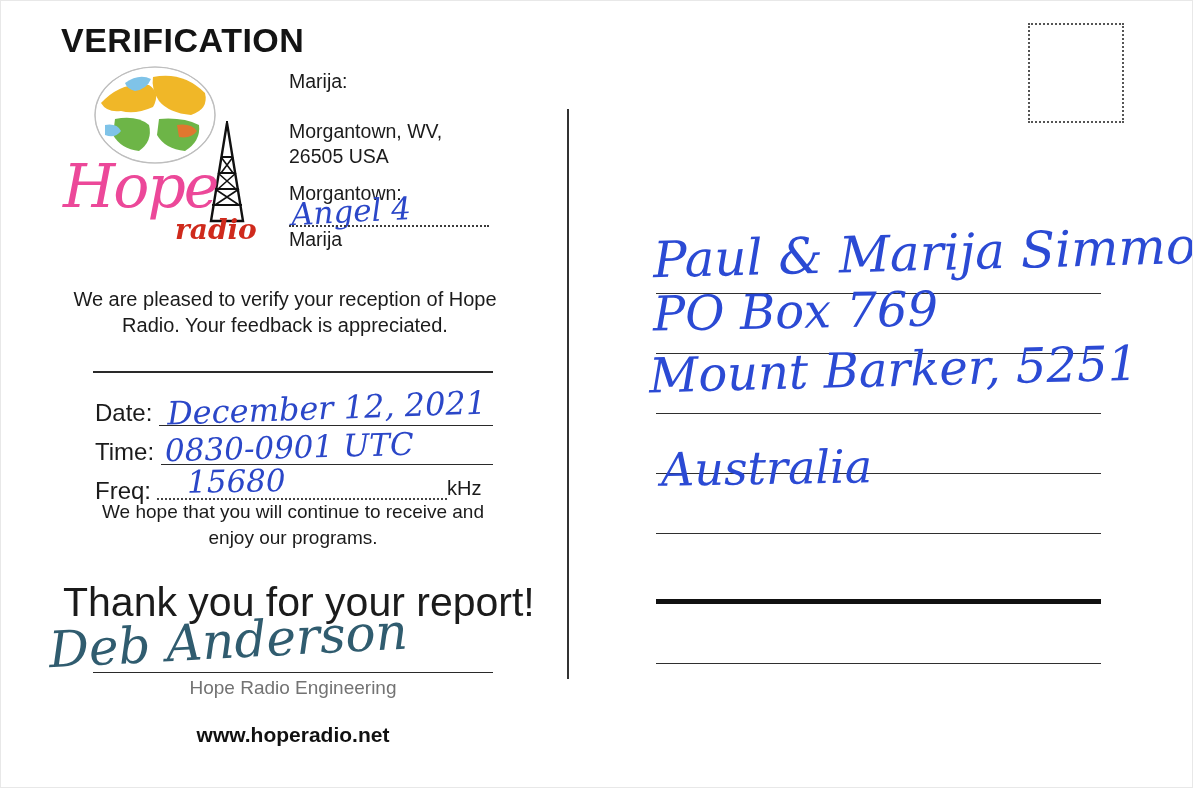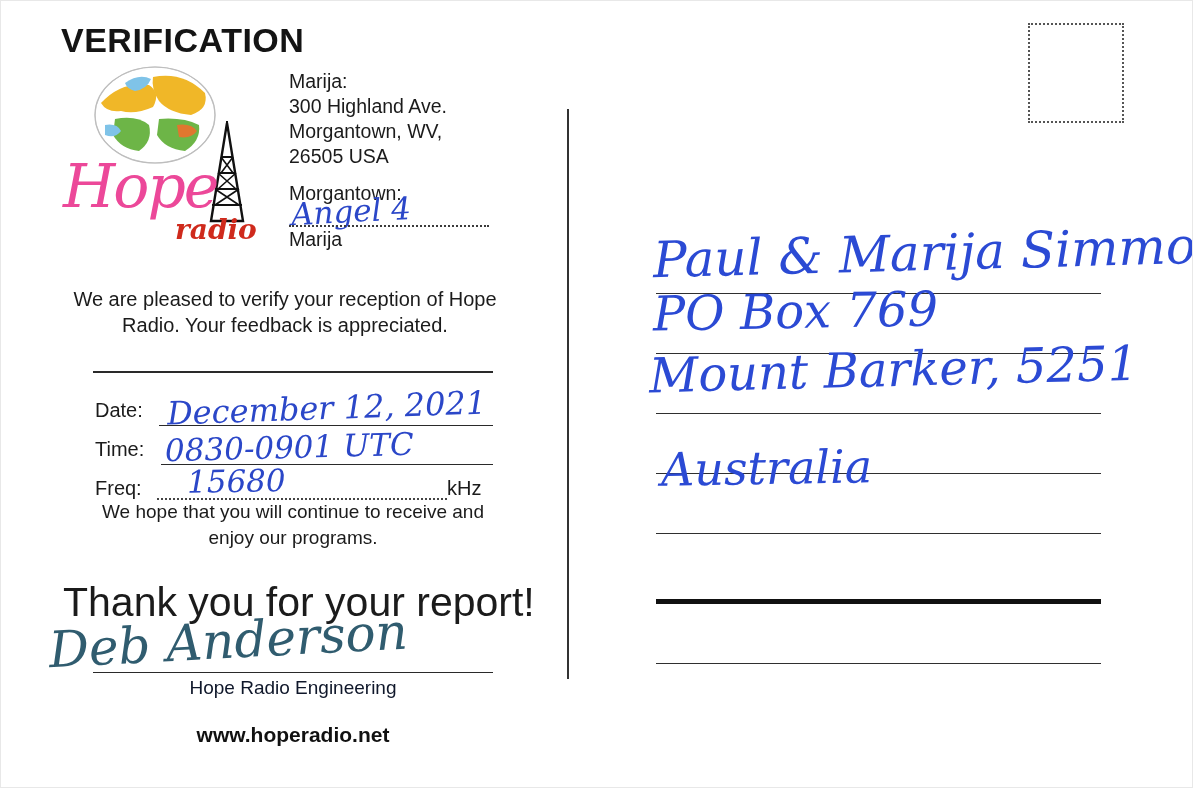--- a/index.html
+++ b/index.html
@@ -126,21 +126,21 @@
     position: absolute;
     background: #2a2a2a;
     height: 1.5px;
   }
   #rule-1 { left: 92px; top: 370px; width: 400px; }
 
   
   .field-label {
     position: absolute;
     left: 94px;
-    font-size: 20px;
+    font-size: 24px;
     color: #1b1b1b;
   }
   #date-label { top: 398px; }
   #time-label { top: 437px; }
   #freq-label { top: 476px; }
 
   .field-line {
     position: absolute;
     border-bottom: 1.5px solid #2a2a2a;
   }
@@ -207,21 +207,21 @@
     left: 92px; top: 671px; width: 400px;
     border-bottom: 1.5px solid #2a2a2a;
   }
 
   #engineering {
     position: absolute;
     left: 92px; top: 676px;
     width: 400px;
     text-align: center;
     font-size: 19px;
-    color: #0f172a;
+    color: #737373;
   }
 
   #website {
     position: absolute;
     left: 92px; top: 722px;
     width: 400px;
     text-align: center;
     font-size: 21px;
     font-weight: bold;
     color: #111;
@@ -296,21 +296,20 @@
         <path d="M22 36 L34 36 M19 52 L37 52 M16 68 L40 68 M13 84 L43 84" stroke="#111" stroke-width="2"></path>
         <path d="M22 36 L34 52 M34 36 L22 52 M19 52 L37 68 M37 52 L19 68 M16 68 L40 84 M40 68 L16 84" stroke="#111" stroke-width="1.6"></path>
         <path d="M28 2 L28 -4" stroke="#111" stroke-width="2"></path>
       </svg>
 
       <div class="hopeword">Hope</div>
       <div class="radioword">radio</div>
     </div>
 
     <div class="addr" id="studio-label">Marija:</div>
-    <div class="addr" id="studio-l1">300 Highland Ave.</div>
     <div class="addr" id="studio-l2">Morgantown, WV,</div>
     <div class="addr" id="studio-l3">26505 USA</div>
 
     <div class="addr" id="transmitter-label">Morgantown:</div>
     <div id="transmitter-value">Angel 4</div>
     <div id="transmitter-dots"></div>
     <div id="transmitter-site">Marija</div>
 
     <div id="pleased-text">We are pleased to verify your reception of Hope Radio. Your feedback is appreciated.</div>
 

